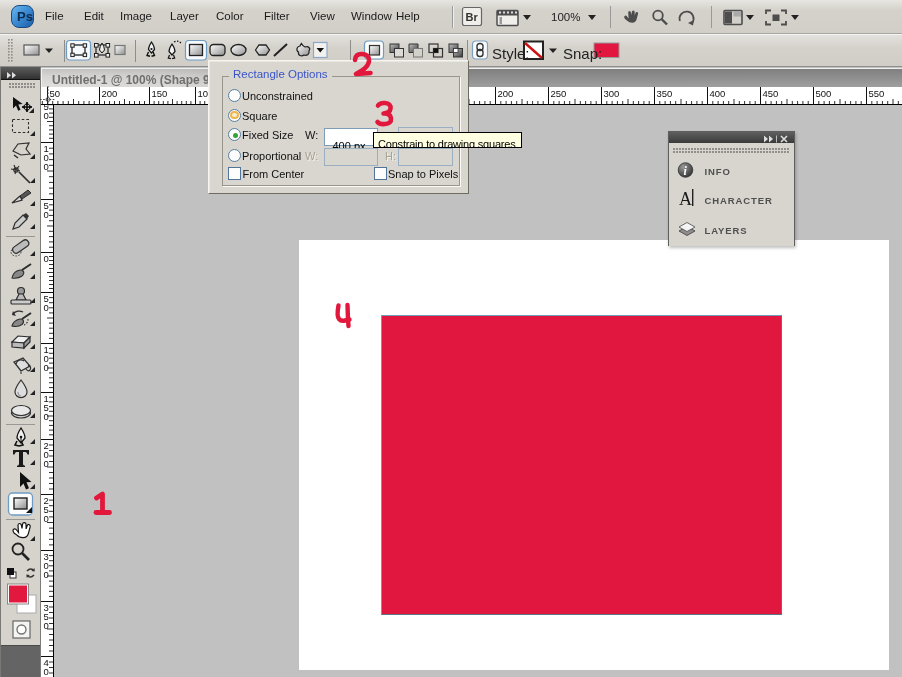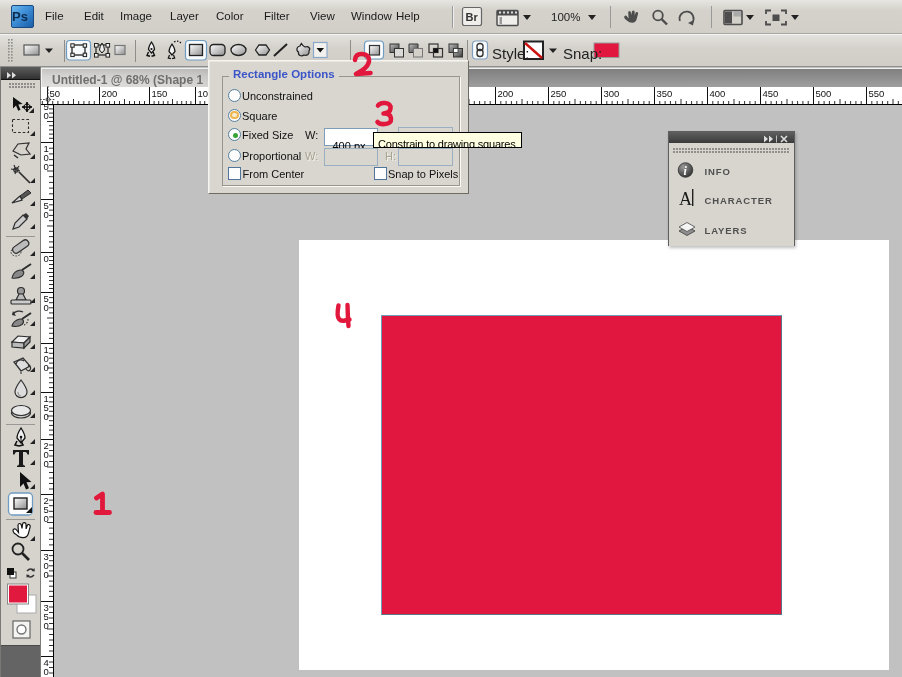--- a/index.html
+++ b/index.html
@@ -1,36 +1,36 @@
 <!DOCTYPE html>
 <html><head><meta charset="utf-8">
 <style>
 *{margin:0;padding:0;box-sizing:border-box}
 html,body{width:902px;height:677px;overflow:hidden}
 body{font-family:"Liberation Sans",sans-serif;background:#c1c1c1;position:relative}
 #menubar{position:absolute;left:0;top:0;width:902px;height:34px;background:linear-gradient(#e8e6e2,#d5d2cc 30%,#d2cfc9);border-bottom:1px solid #a8a6a1}
-#pslogo{position:absolute;left:11px;top:5px;width:23px;height:23px;background:linear-gradient(135deg,#6cb7ec,#3d8ed6 45%,#1b5ea8);border:1px solid #1a4a80;border-radius:2px;color:#0d2b4e;font-weight:bold;font-size:13px;text-align:left;line-height:22px}
+#pslogo{position:absolute;left:11px;top:5px;width:23px;height:23px;background:linear-gradient(135deg,#6cb7ec,#3d8ed6 45%,#1b5ea8);border:1px solid #1a4a80;border-radius:8px;color:#0d2b4e;font-weight:bold;font-size:13px;text-align:right;line-height:22px}
 .menu{position:absolute;top:10px;font-size:11.5px;color:#1a1a1a}
 #optionsbar{position:absolute;left:0;top:34px;width:902px;height:33px;background:linear-gradient(#e3e1dd,#d5d2cc 40%,#d0cdc7);border-bottom:1px solid #8e8e8e;border-top:1px solid #f5f4f2}
 .obtext{position:absolute;top:45px;font-size:15px;color:#222;z-index:5}
 #toolbar{position:absolute;left:0;top:67px;width:41px;height:610px;background:#d6d3cd;border-left:1px solid #7b7975;border-right:1px solid #7e7c78}
 #tb-head{position:absolute;left:0;top:0;width:39px;height:12.5px;background:linear-gradient(#5c5c5c,#323232);border-bottom:1px solid #111}
 #tb-grip{position:absolute;left:8px;top:16px;width:26px;height:5px;
 background-image:radial-gradient(circle at 1px 1px,#8f8d89 34%,transparent 36%);background-size:3px 3px}
 #tb-bottom{position:absolute;left:0;top:578px;width:39px;height:32px;background:#646464;border-top:1px solid #4a4a4a}
 #docwin{position:absolute;left:41px;top:67px;width:861px;height:610px}
 #titlebar{position:absolute;left:0;top:0.5px;width:861px;height:19.5px;background-image:linear-gradient(to bottom,rgba(0,0,0,0.10),rgba(0,0,0,0.02) 40%,rgba(255,255,255,0.14)),linear-gradient(to right,#dbdad8 0,#d3d2d0 140px,#8e8e8e 420px,#8f8f8f 100%);border-top:1px solid #efefed;border-left:1px solid #f2f2f0}
 #titletext{position:absolute;left:10px;top:4px;font-size:12px;font-weight:bold;color:#6f6f6f}
 #rcorner{position:absolute;left:0;top:20px;width:6px;height:18px;background:#fff}
 #pasteboard{position:absolute;left:13px;top:38px;width:848px;height:572px;background:#c1c1c1}
 #page{position:absolute;left:245px;top:135px;width:590px;height:430px;background:#fff}
 #redrect{position:absolute;left:81.5px;top:75px;width:401px;height:300px;background:#e1173f;border:1.5px solid #6f9cb8;border-right-color:#5b7486;border-bottom-color:#5b7486}
 #rectpanel{position:absolute;left:208px;top:60px;width:261px;height:134px;background:#d9d6d0;border:1px solid #6e6c60;border-top-color:#f5f4f0;border-left-color:#f5f4f0;box-shadow:inset 1px 1px 0 #e9e7e1;z-index:40}
 #groupbox{position:absolute;left:13px;top:14.5px;width:238px;height:110px;border:1px solid #98968b;box-shadow:1px 1px 0 #fbfaf6}
-#gblegend{position:absolute;left:20px;top:6.5px;background:#d9d6d0;padding:0 4px;font-size:11.5px;font-weight:bold;color:#3b55c8;z-index:41}
+#gblegend{position:absolute;left:20px;top:6.5px;background:#d9d6d0;padding:0 4px;font-size:11.5px;font-weight:normal;color:#3b55c8;z-index:41}
 .plabel{position:absolute;font-size:11px;color:#111;z-index:41}
 .pgray{position:absolute;font-size:11px;color:#a8a494;text-shadow:1px 1px 0 #f0efe9;z-index:41}
 .radio{position:absolute;width:13px;height:13px;border-radius:50%;background:#fdfdfd;border:1.4px solid #53809f;z-index:41}
 .pinput{position:absolute;width:54.5px;height:18px;border:1px solid #7c9cb8;background:#fff;font-size:11px;color:#000;padding:11px 0 0 8px;z-index:41}
 .pinput-dis{position:absolute;width:54.5px;height:18px;border:1px solid #9ab0c2;background:#d9d6d0;z-index:41}
 .checkbox{position:absolute;width:13px;height:13px;background:#fdfdfd;border:1.4px solid #50749a;z-index:41}
 #tooltip{position:absolute;left:373px;top:131.5px;width:149px;height:16.5px;background:#ffffe1;border:1px solid #000;font-size:11px;color:#000;padding-top:5px;padding-left:4px;z-index:50;white-space:nowrap;overflow:hidden;letter-spacing:-0.2px}
 #palette{position:absolute;left:668px;top:131px;width:127px;height:115px;border:1px solid #5e5e5e;z-index:30;box-shadow:1px 2px 3px rgba(0,0,0,0.25)}
 .pal-head{position:absolute;left:0;top:0;width:125px;height:10.5px;background:linear-gradient(#5f5f5f,#3a3a3a)}
 .pal-body{position:absolute;left:0;top:10.5px;width:125px;height:103px;background:#d8d5cf}
@@ -165,21 +165,21 @@
     <rect x="477" y="15.5" width="6" height="7" rx="2.8" fill="none" stroke="#333" stroke-width="1.4"></rect>
     <rect x="524" y="7.5" width="19" height="17.5" fill="#fff" stroke="#222" stroke-width="2"></rect>
     <line x1="525" y1="9" x2="542" y2="24" stroke="#cc1111" stroke-width="2.4"></line>
     <path d="M549,14.5 l8,0 l-4,4.5 z" fill="#222"></path>
     <rect x="594" y="9" width="25" height="14.5" fill="#e1173f" stroke="#999" stroke-width="1"></rect>
   </svg>
 <span class="obtext" style="left:492px">Style:</span>
 <span class="obtext" style="left:563px">Snap:</span>
 <div id="docwin">
 <div id="titlebar">
-      <span id="titletext">Untitled-1 @ 68% (Shape 1</span>
+      <span id="titletext">Untitled-1 @ 100% (Shape 9</span>
     </div>
 <div id="rcorner"></div>
 <div id="pasteboard">
       <div id="page">
         <div id="redrect"></div>
       </div>
     </div>
 </div>
 <svg width="861" height="18" style="position:absolute;left:41px;top:87px">
     <rect width="861" height="18" fill="#ffffff"></rect>

